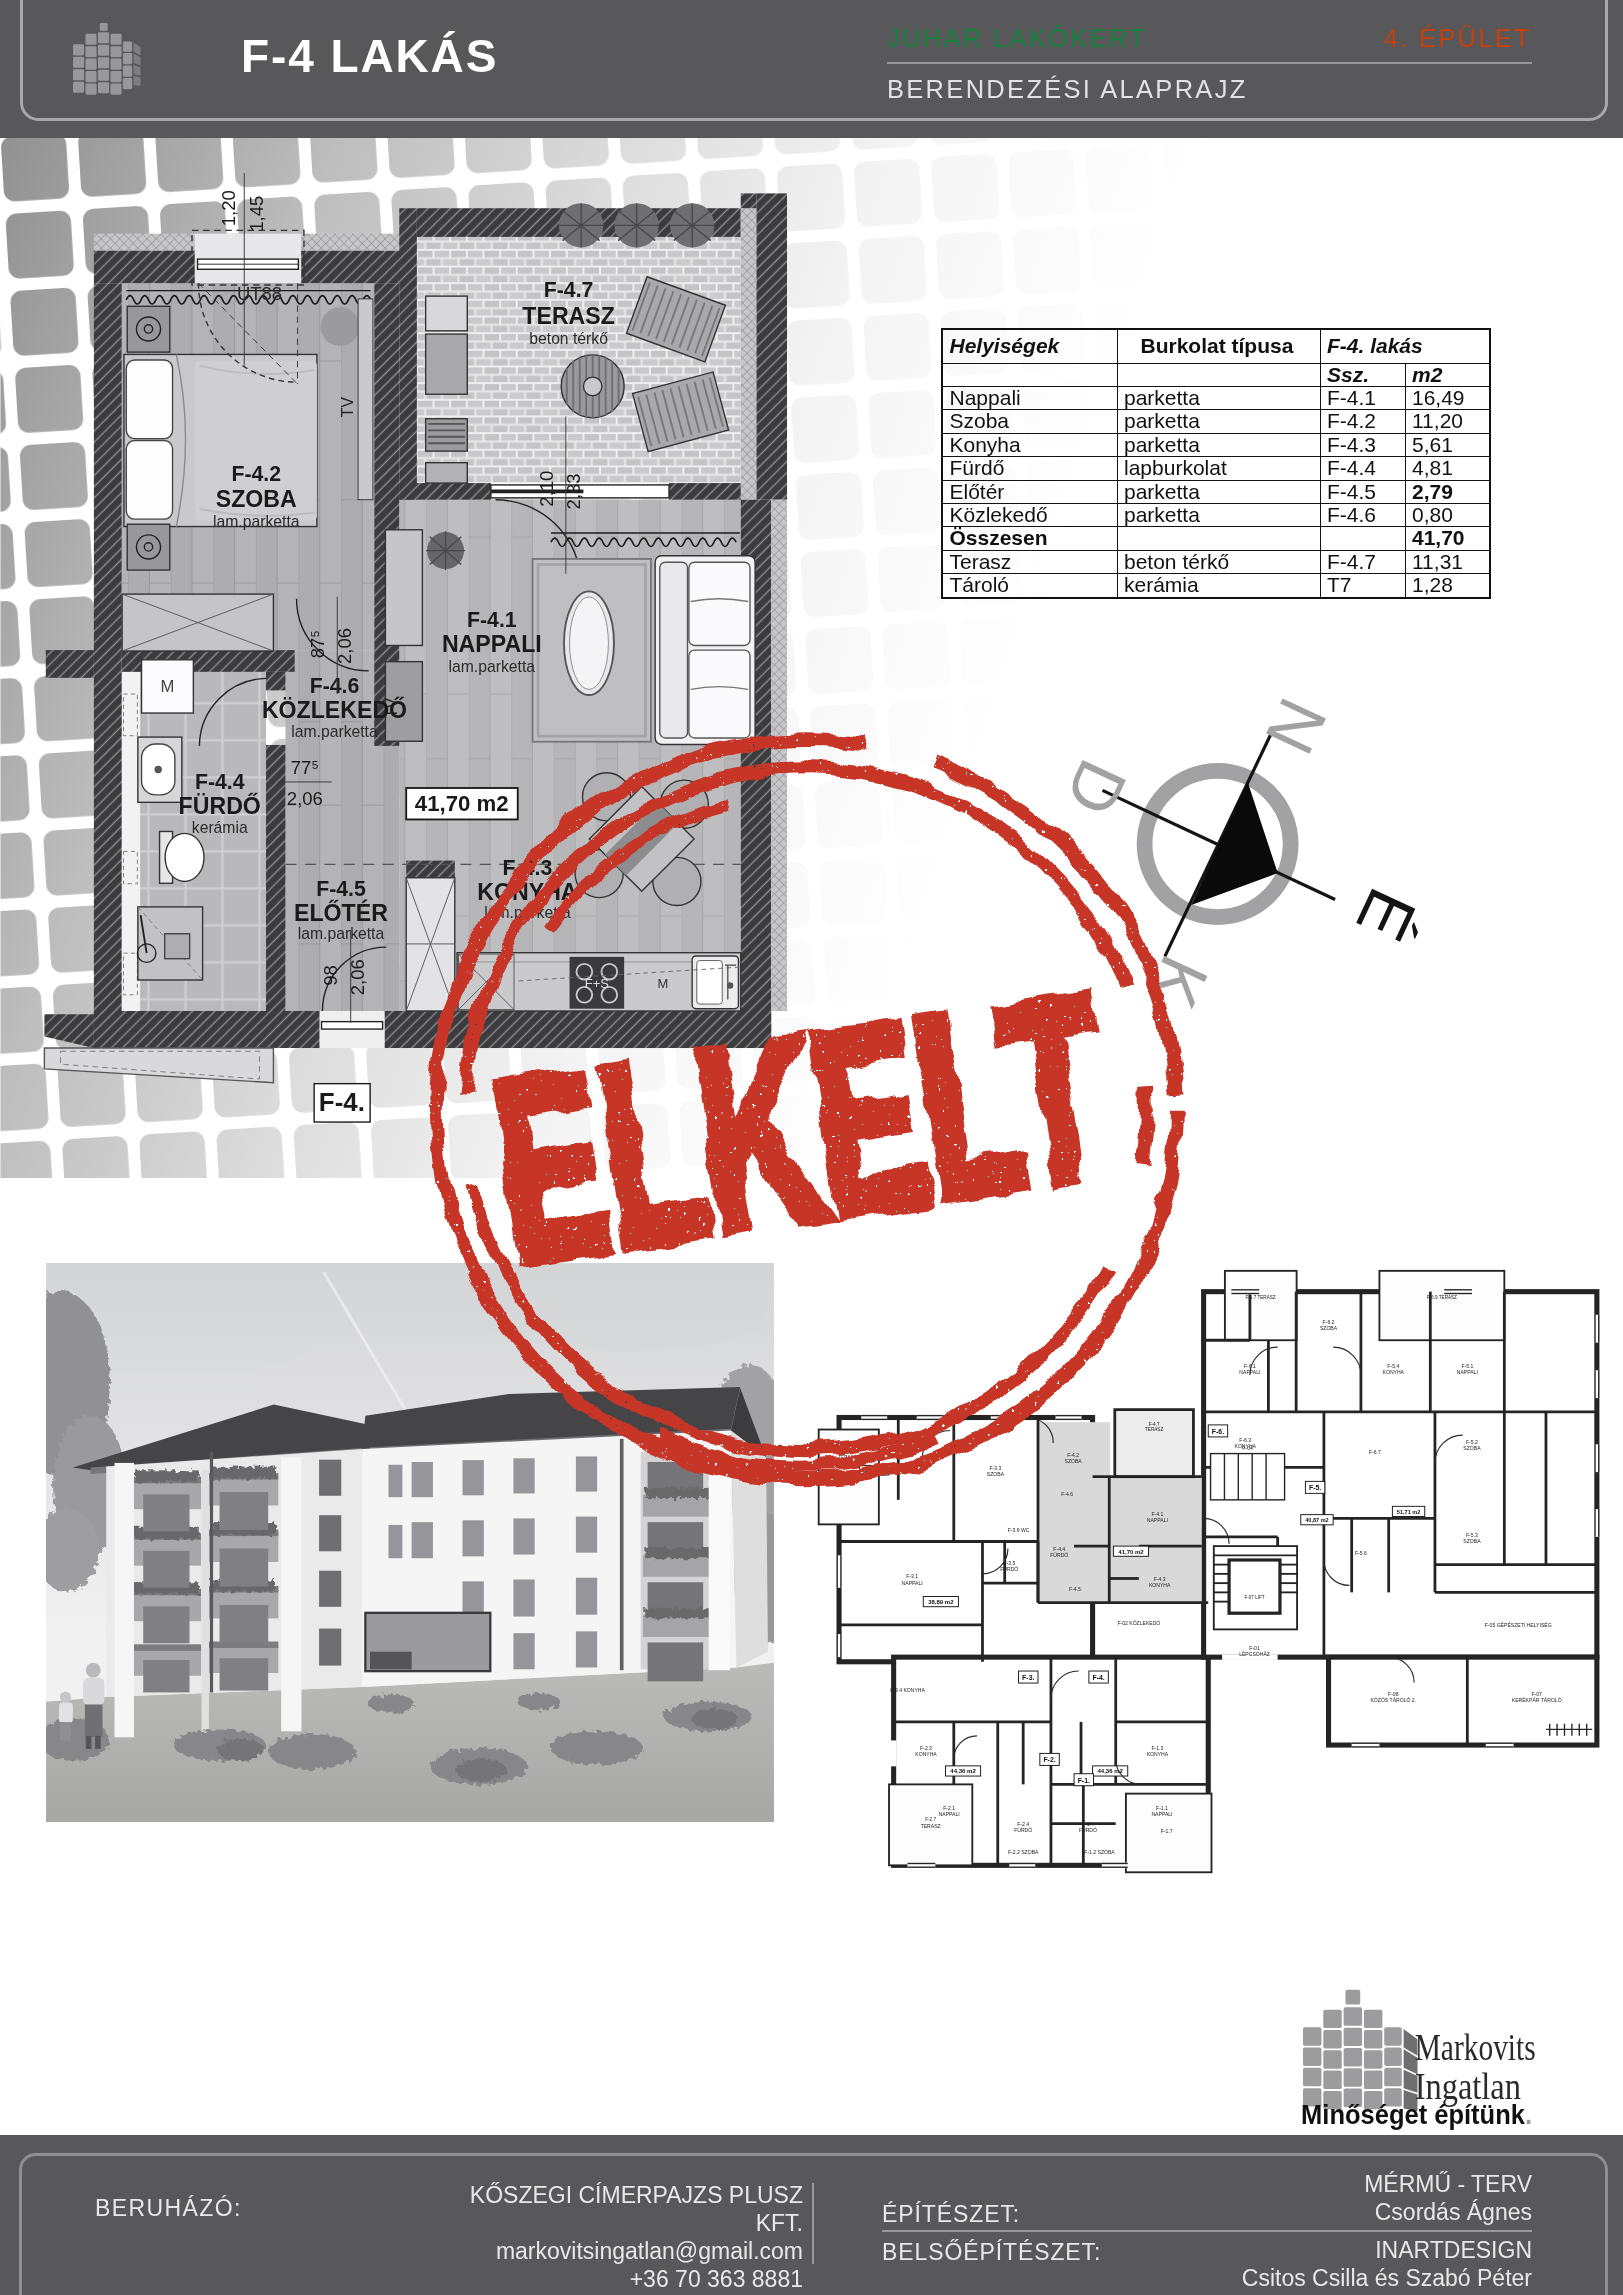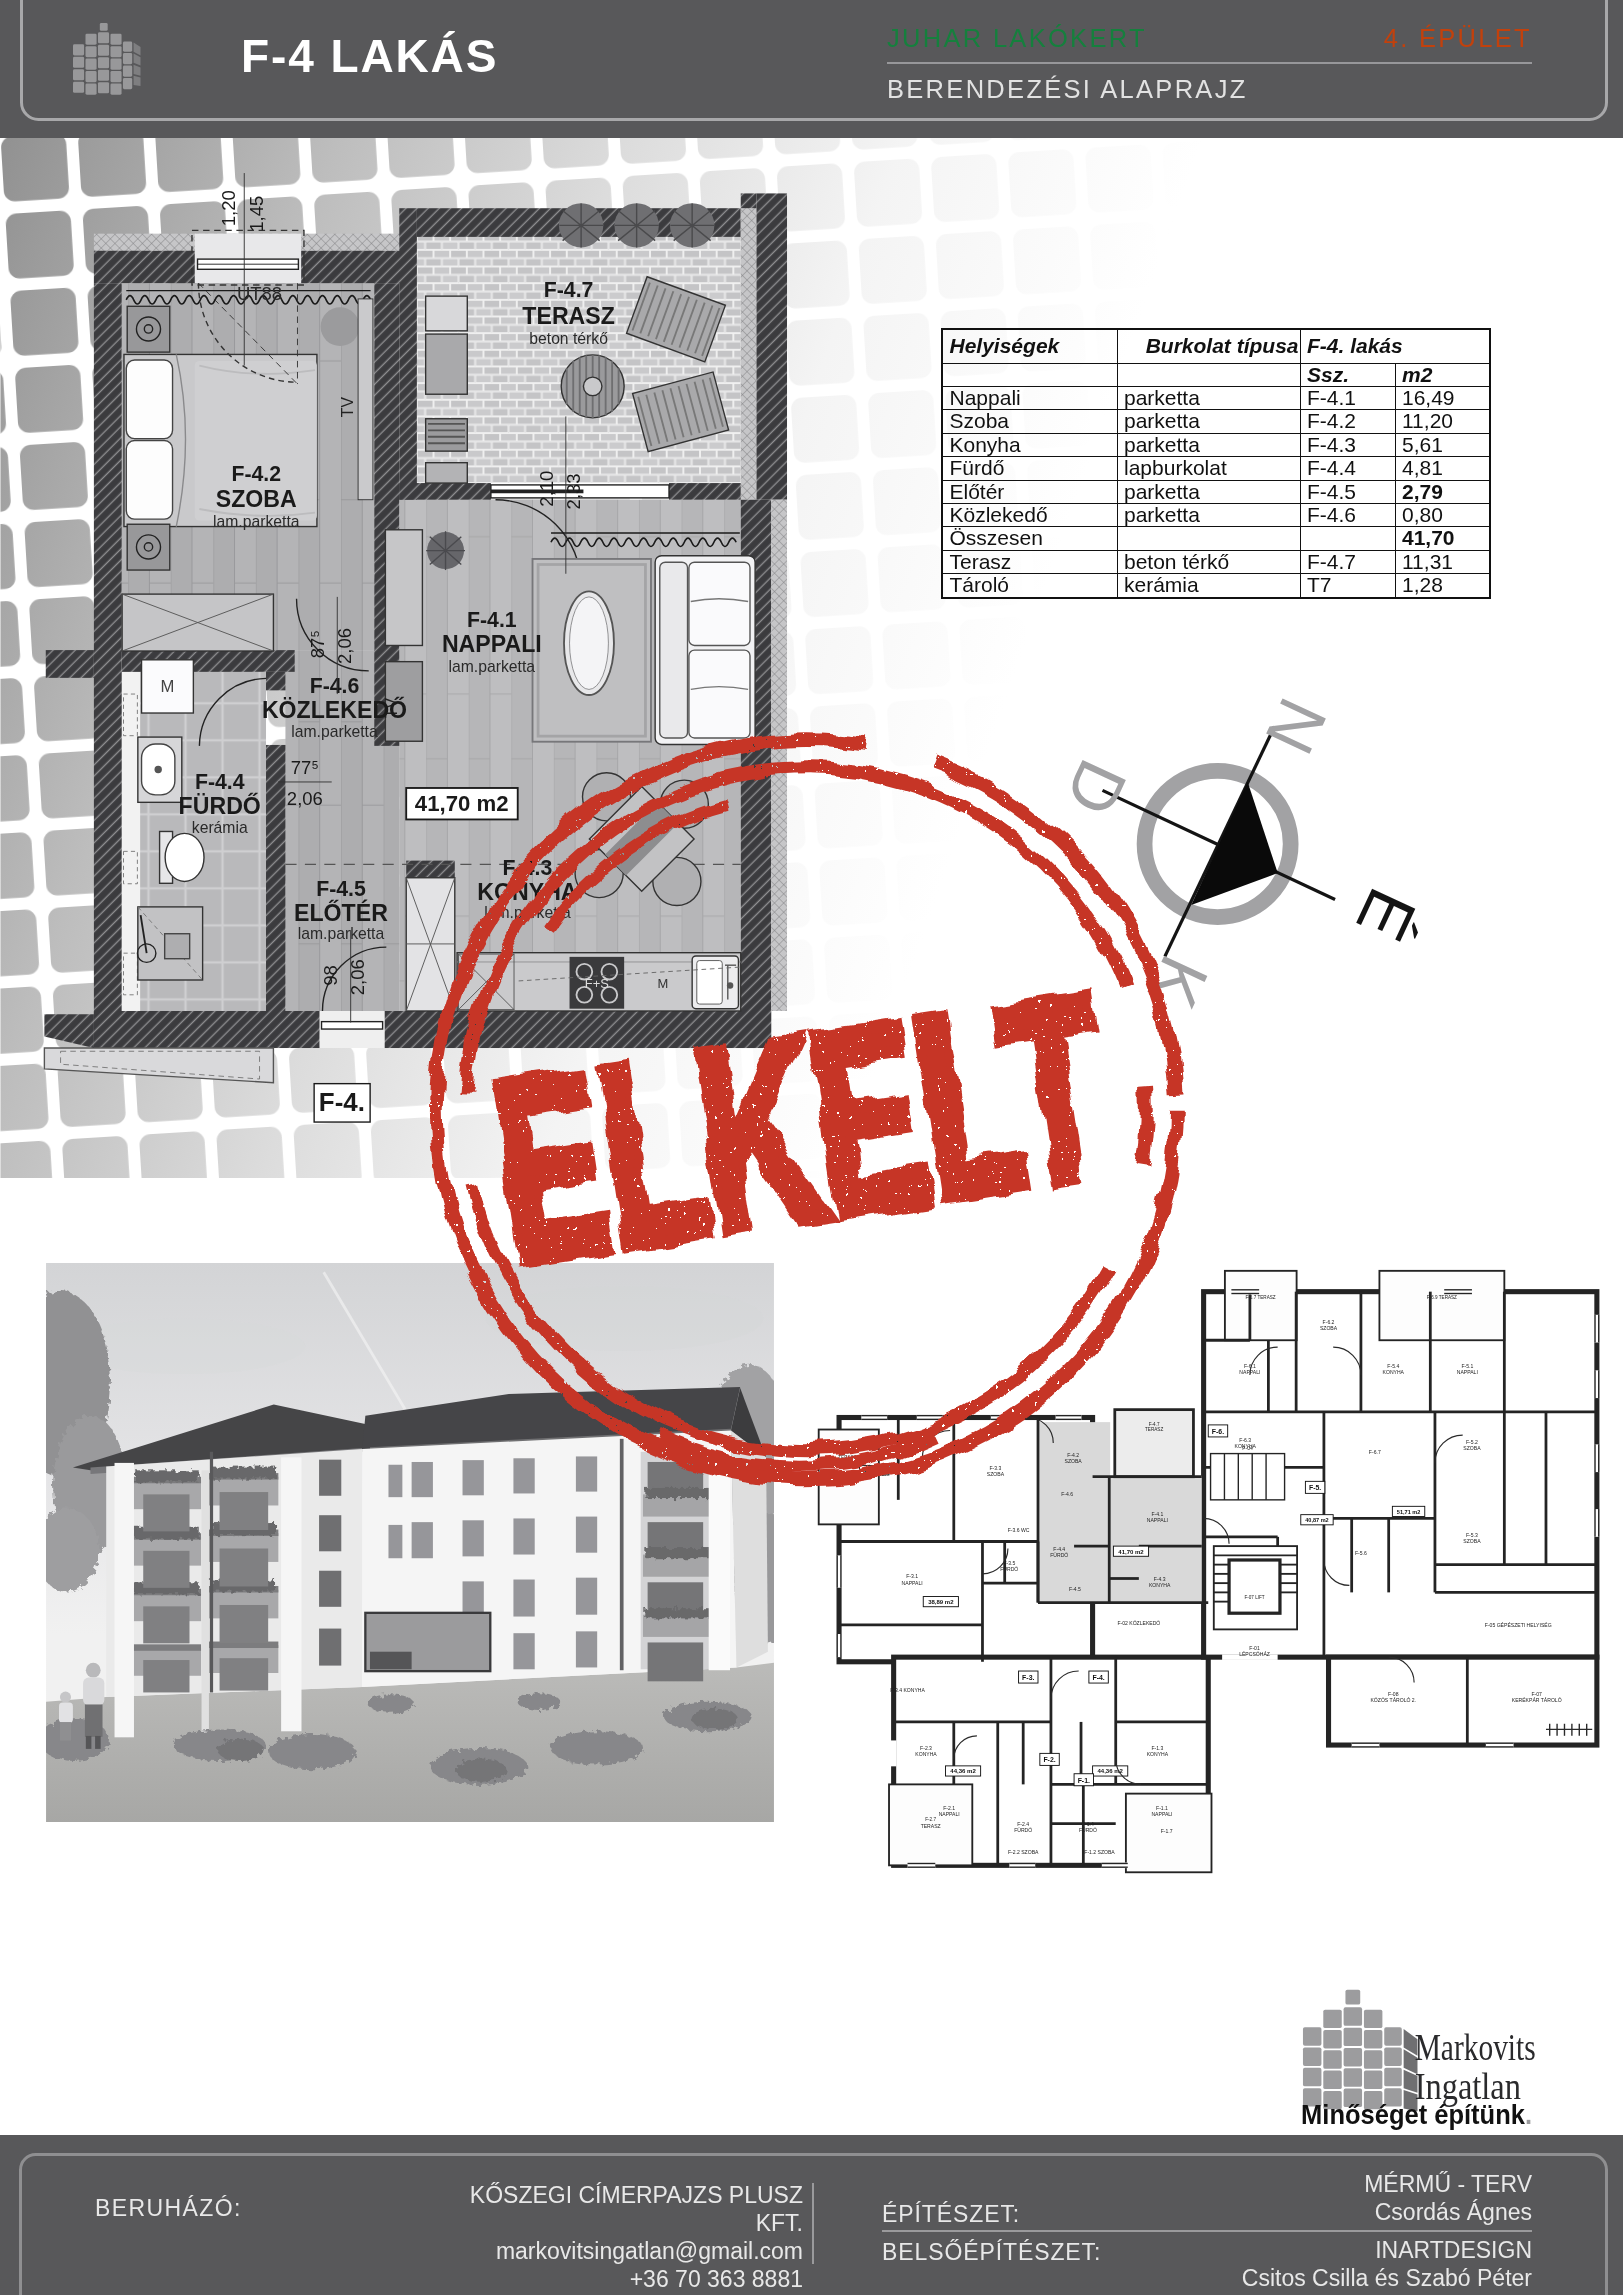--- a/index.html
+++ b/index.html
@@ -88,21 +88,21 @@
 <div class="abs" style="left:1370px;top:24px;width:162px;text-align:right;font-size:25.5px;letter-spacing:2.3px;color:#c2410c;">4. ÉPÜLET</div>
 
 <div class="abs" style="left:887px;top:62px;width:645px;height:1.9px;background:#97979a;"></div>
 
 <div class="abs" style="left:887px;top:75px;font-size:25.5px;letter-spacing:2.3px;color:#e2e2e2;">BERENDEZÉSI ALAPRAJZ</div>
 
 <table class="abs" style="left:941px;top:328px;width:550px;border-collapse:collapse;border:2.8px solid #111;font-size:21px;line-height:20.4px;color:#111;table-layout:fixed;">
   <tbody>
       <tr style="height:34px;">
     <td style="border:1.4px solid #111;width:166px;padding-left:6.5px;font-weight:bold;font-style:italic;">Helyiségek</td>
-    <td style="border:1.4px solid #111;width:178px;padding-left:3px;font-weight:bold;font-style:italic;text-align:right;">Burkolat típusa</td>
+    <td style="border:1.4px solid #111;width:178px;padding-left:23px;font-weight:bold;">Burkolat típusa</td>
     <td colspan="2" style="border:1.4px solid #111;padding-left:6.5px;font-weight:bold;font-style:italic;">F-4. lakás</td>
   </tr>
   <tr style="height:23px;">
     <td style="border:1.4px solid #111;"></td>
     <td style="border:1.4px solid #111;"></td>
     <td style="border:1.4px solid #111;width:111px;padding-left:6.5px;font-weight:bold;font-style:italic;">Ssz.</td>
     <td style="border:1.4px solid #111;width:95px;padding-left:6.5px;font-weight:bold;font-style:italic;">m2</td>
   </tr>
   <tr style="height:23px;">
     <td style="border:1.4px solid #111;padding-left:6.5px;">Nappali</td>
@@ -134,21 +134,21 @@
     <td style="border:1.4px solid #111;padding-left:6.5px;">F-4.5</td>
     <td style="border:1.4px solid #111;padding-left:6.5px;font-weight:bold;">2,79</td>
   </tr>
   <tr style="height:23px;">
     <td style="border:1.4px solid #111;padding-left:6.5px;">Közlekedő</td>
     <td style="border:1.4px solid #111;padding-left:6.5px;">parketta</td>
     <td style="border:1.4px solid #111;padding-left:6.5px;">F-4.6</td>
     <td style="border:1.4px solid #111;padding-left:6.5px;">0,80</td>
   </tr>
   <tr style="height:23px;">
-    <td style="border:1.4px solid #111;padding-left:6.5px;font-weight:normal;">Összesen</td>
+    <td style="border:1.4px solid #111;padding-left:6.5px;font-weight:bold;">Összesen</td>
     <td style="border:1.4px solid #111;"></td>
     <td style="border:1.4px solid #111;"></td>
     <td style="border:1.4px solid #111;padding-left:6.5px;font-weight:bold;">41,70</td>
   </tr>
   <tr style="height:23px;">
     <td style="border:1.4px solid #111;padding-left:6.5px;">Terasz</td>
     <td style="border:1.4px solid #111;padding-left:6.5px;">beton térkő</td>
     <td style="border:1.4px solid #111;padding-left:6.5px;">F-4.7</td>
     <td style="border:1.4px solid #111;padding-left:6.5px;">11,31</td>
   </tr>

